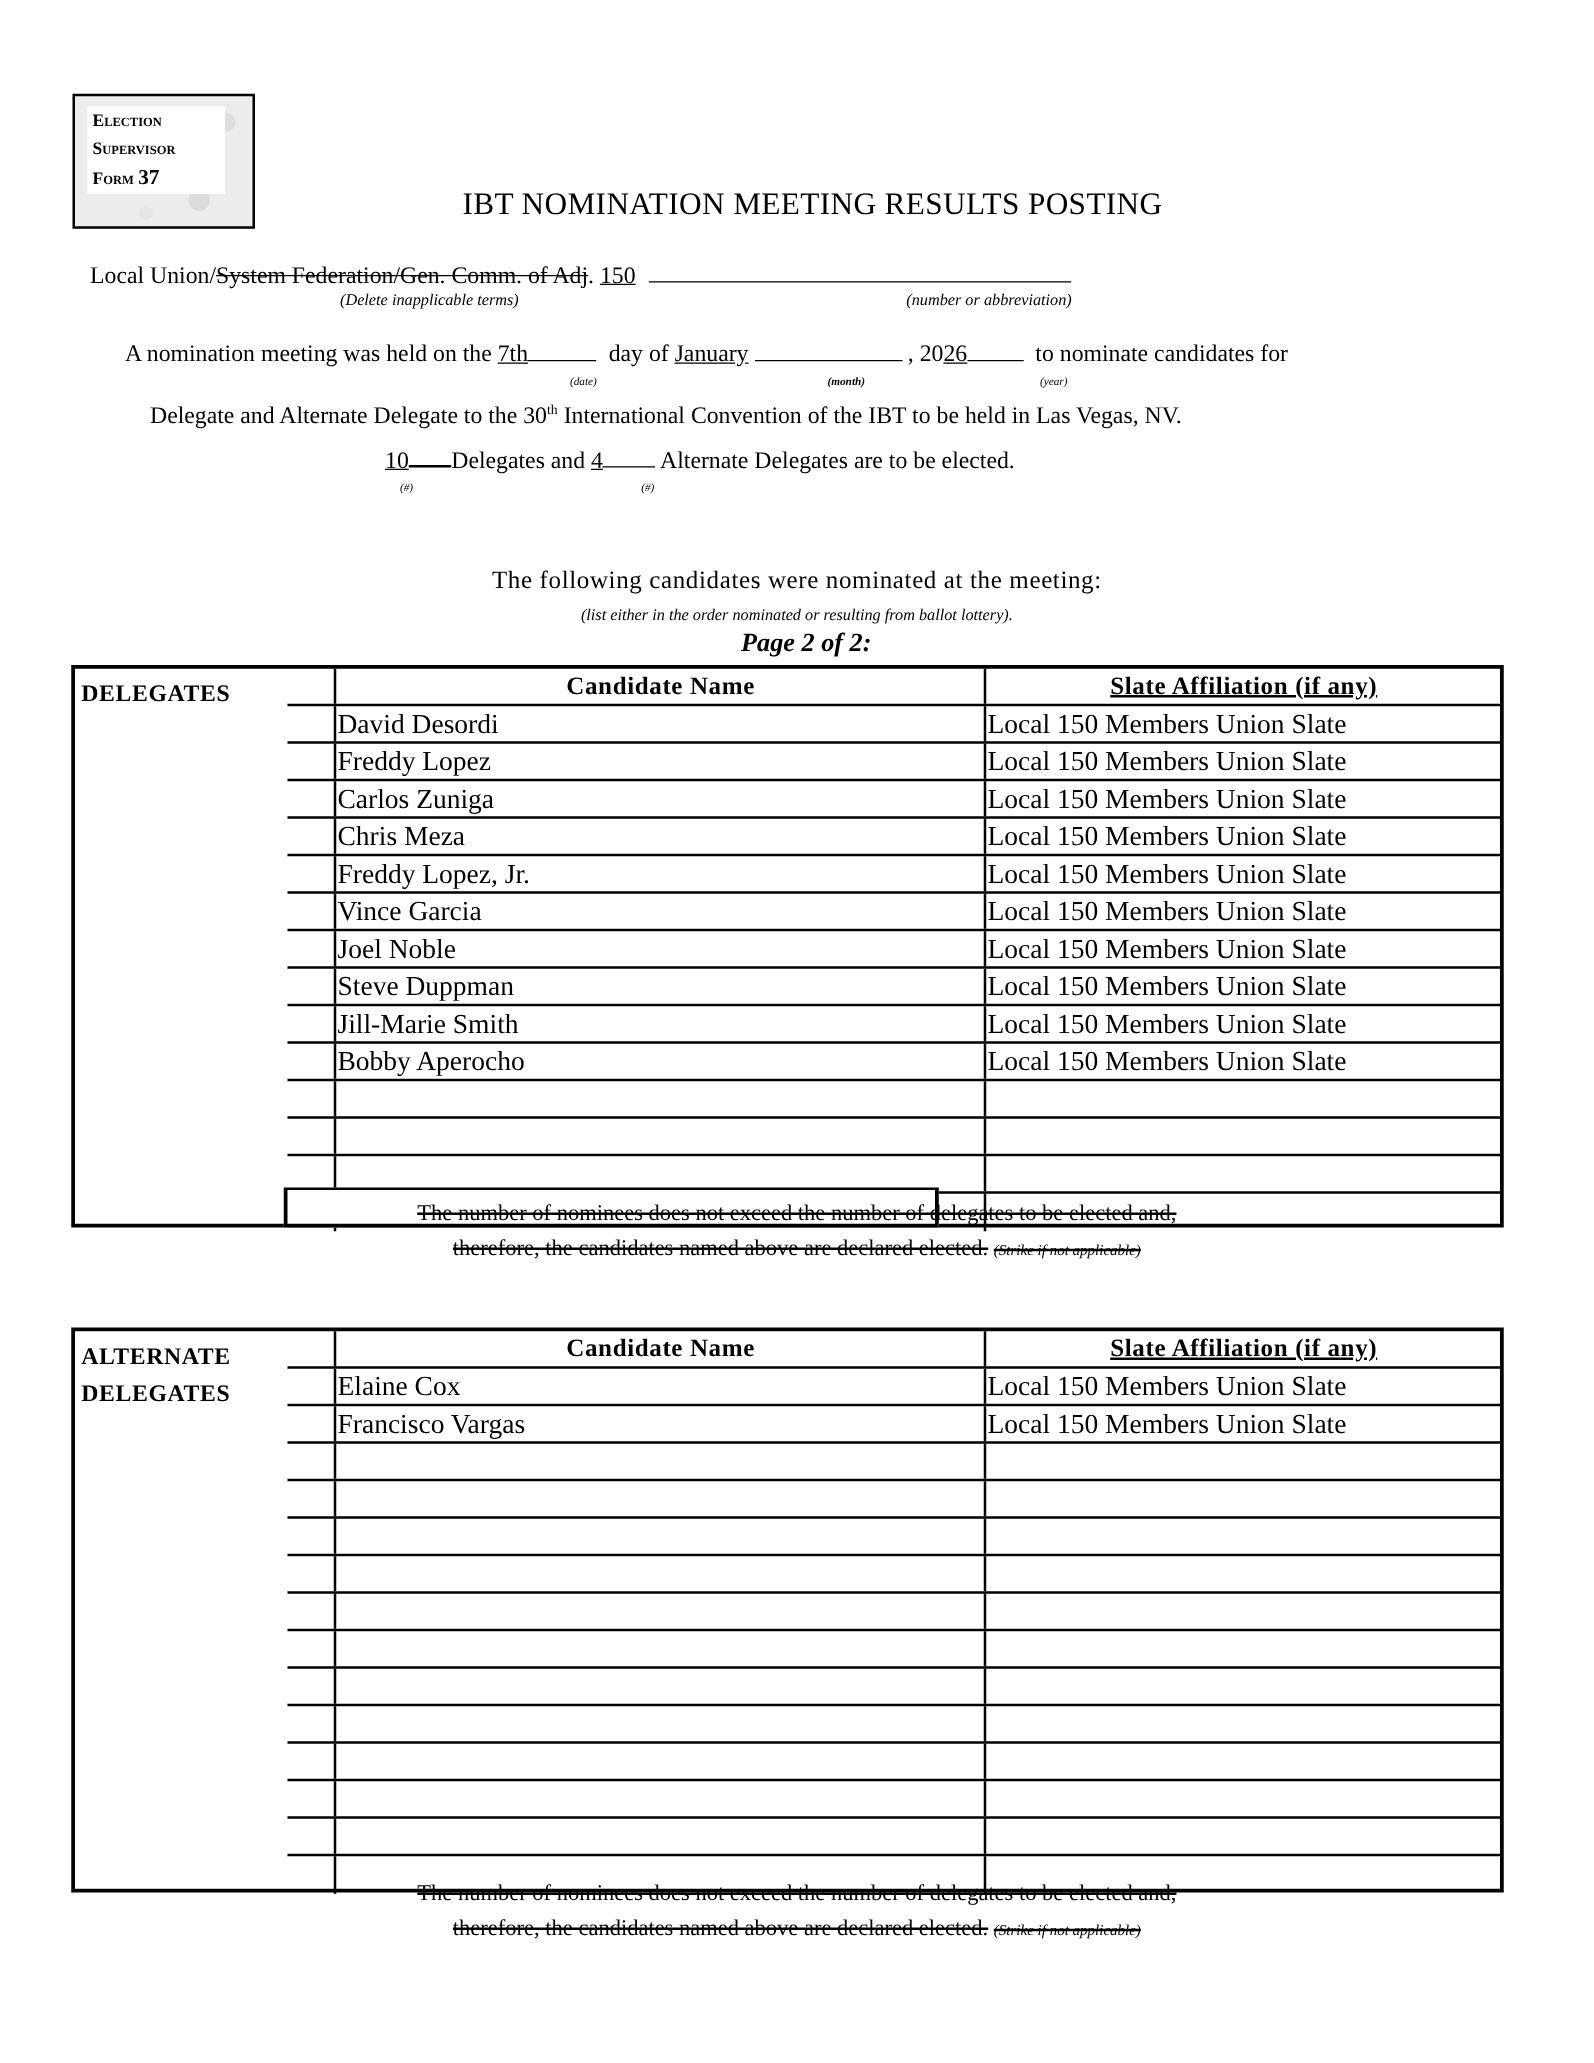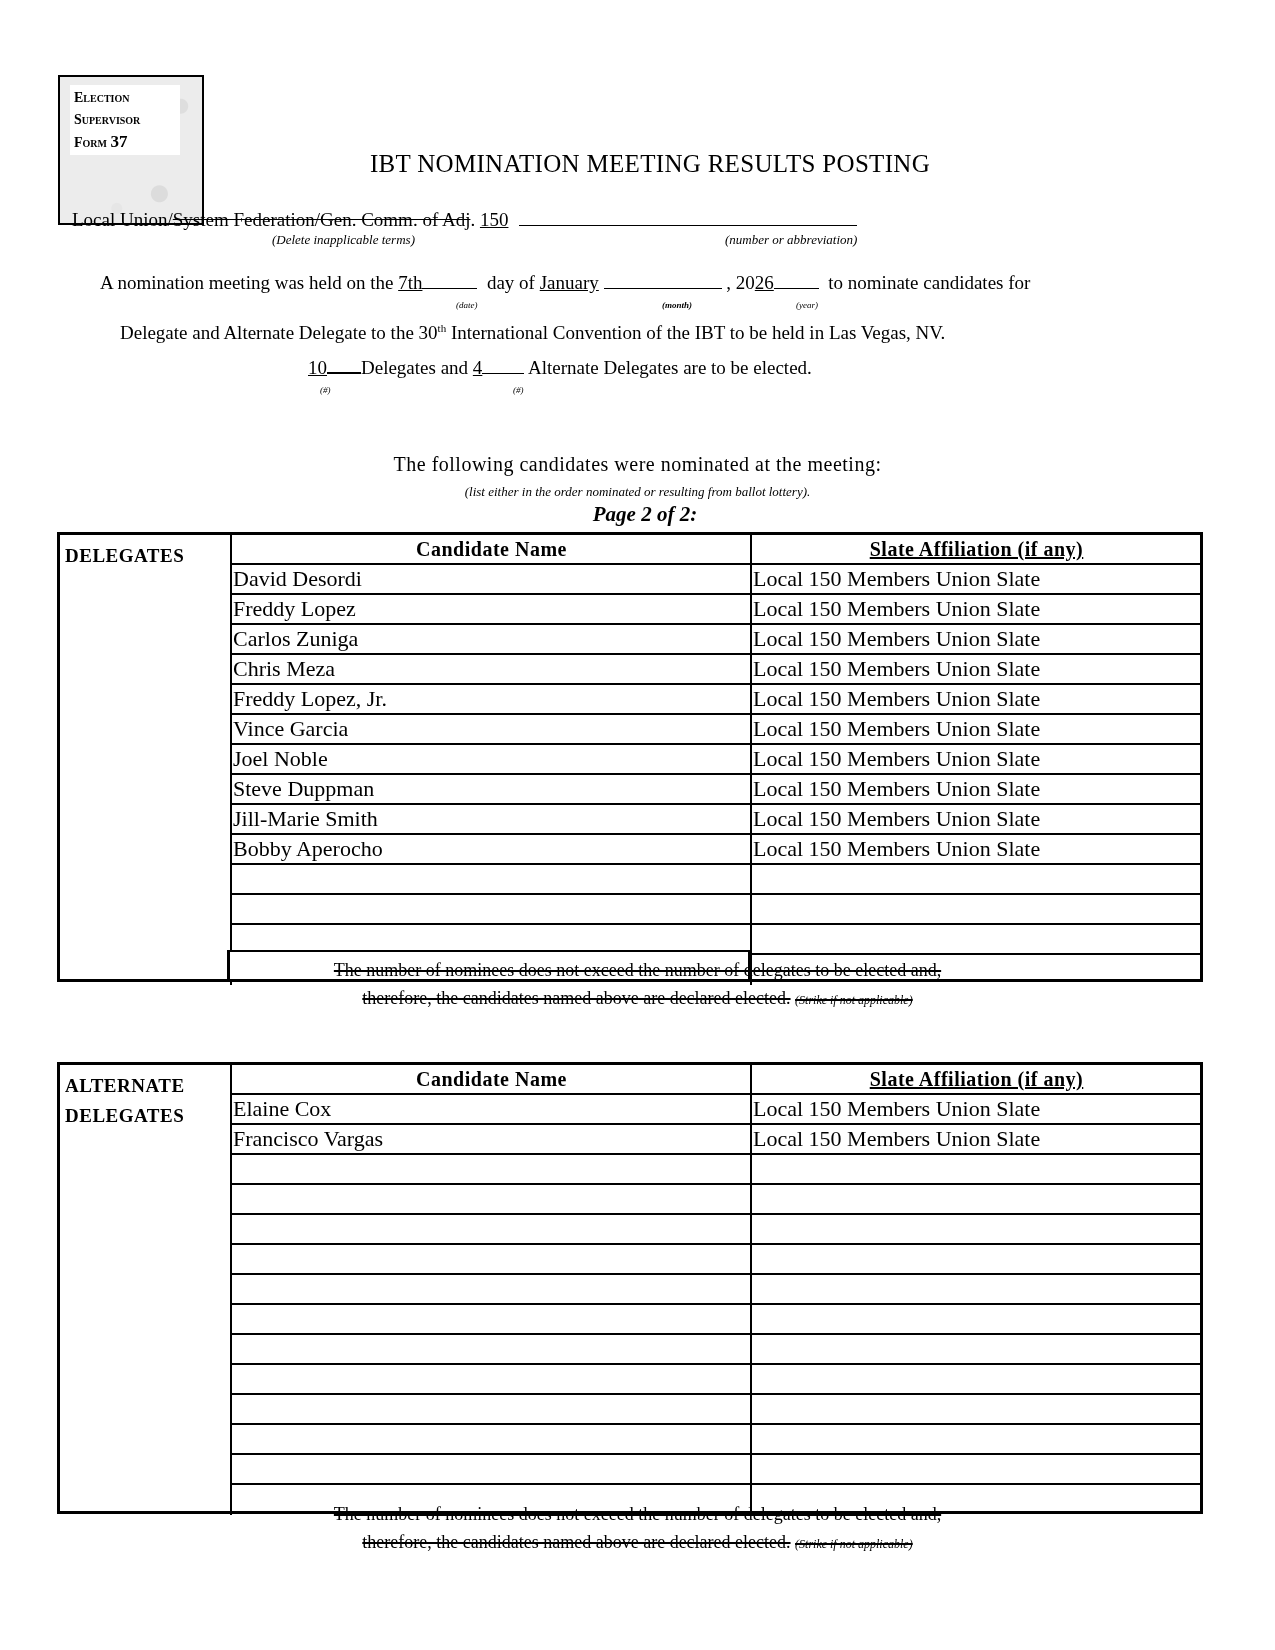--- a/index.html
+++ b/index.html
@@ -1,20 +1,20 @@
 <!DOCTYPE html>
 <html><head>
 <meta charset="utf-8">
 <style>
   html, body { margin: 0; padding: 0; background: #fff; }
   body { width: 1275px; height: 1650px; position: relative; overflow: hidden;
          font-family: "Liberation Serif", "DejaVu Serif", serif; color: #000; }
   .abs { position: absolute; }
 
-  .form-badge { left: 58px; top: 75px; width: 146px; height: 150px; border: 2px solid #000;
+  .form-badge { left: 58px; top: 75px; width: 146px; height: 108px; border: 2px solid #000;
     box-sizing: border-box;
     background:
       radial-gradient(circle at 20% 30%, #e2e2e2 0 6px, transparent 7px),
       radial-gradient(circle at 70% 80%, #dcdcdc 0 8px, transparent 9px),
       radial-gradient(circle at 40% 90%, #e6e6e6 0 5px, transparent 6px),
       radial-gradient(circle at 85% 20%, #dedede 0 7px, transparent 8px),
       #ececec; }
   .form-badge-inner { position: absolute; left: 10px; top: 8px; width: 110px; height: 70px;
     background: #fff; padding: 2px 4px; box-sizing: border-box;
     font-weight: bold; font-size: 14px; line-height: 22px; font-variant: small-caps; }
@@ -33,21 +33,21 @@
   .following { left: 0; width: 1275px; text-align: center; top: 453px; font-size: 20px; letter-spacing: 0.5px; }
   .following-hint { left: 0; width: 1275px; text-align: center; top: 484px; font-size: 13px; font-style: italic; }
   .page-no { left: 0; width: 1275px; text-align: center; top: 502px; font-size: 21px; font-style: italic; font-weight: bold; padding-left: 15px; box-sizing: border-box; }
 
   .section { position: absolute; left: 57px; width: 1146px; border: 3px solid #000; box-sizing: border-box; }
   .section-label { position: absolute; left: 5px; top: 6px; font-weight: bold; font-size: 19px; line-height: 30px; letter-spacing: 0.5px; }
   .grid { position: absolute; left: 170px; top: 0; right: 0; }
   .row { display: flex; height: 30px; border-bottom: 2px solid #000; box-sizing: border-box; }
   .row:last-child { border-bottom: none; }
   .cell { box-sizing: border-box; font-size: 22px; line-height: 28px; padding-left: 1px; white-space: nowrap; overflow: hidden; }
-  .cell.name { width: 522px; border-left: 2px solid #000; border-right: 2px solid #000; }
+  .cell.name { width: 522px; border-left: 2px solid #000; border-right: 2px solid #000; margin-left: 37px; }
   .cell.slate { flex: 1; }
   .row.head .cell { font-weight: bold; font-size: 20px; text-align: center; letter-spacing: 0.5px; }
   .row.head .cell.slate span { text-decoration: underline; text-decoration-thickness: 2px; text-align: center; }
 
   .deleg { top: 532px; height: 450px; }
   .alt { top: 1062px; height: 452px; }
 
   .overhang { position: absolute; left: 227px; width: 524px; height: 32px; border: 3px solid #000; border-top: 2px solid #000; box-sizing: border-box; background: #fff; }
 
   .notice { left: 0; width: 1275px; text-align: center; font-size: 18px; line-height: 28px; margin-top: 16px; }
@@ -79,21 +79,21 @@
   <span>A nomination meeting was held on the</span>
   <span class="ul">7th</span><span class="blank" style="width:55px;"></span>
   &nbsp;<span>day of</span>
   <span class="ul">January</span>
   <span class="blank" style="width:118px;"></span>
   <span>, 20</span><span class="ul">26</span><span class="blank" style="width:45px;"></span>
   &nbsp;<span>to nominate candidates for</span>
 </div>
 <div class="abs hint-sm" style="left:456px;top:300px;">(date)</div>
 <div class="abs hint-sm" style="left:662px;top:300px;font-weight:bold;">(month)</div>
-<div class="abs hint-sm" style="left:796px;top:300px;">(year)</div>
+<div class="abs hint-sm" style="left:832px;top:300px;">(year)</div>
 
 <div class="abs" style="left:120px;top:322px;font-size:19px;white-space:nowrap;text-align:center;">
   <span>Delegate and Alternate Delegate to the 30</span><sup>th</sup><span> International Convention of the IBT to be held in Las Vegas, NV.</span>
 </div>
 
 <div class="abs" style="left:308px;top:356px;font-size:19px;white-space:nowrap;">
   <span class="ul">10</span><span class="blank" style="width:34px;border-bottom-width:2px;"></span><span>Delegates and</span>
   <span class="ul">4</span><span class="blank" style="width:42px;"></span>
   <span>Alternate Delegates are to be elected.</span>
 </div>

